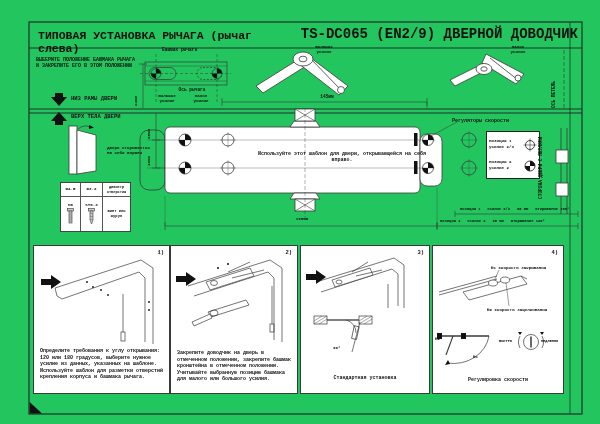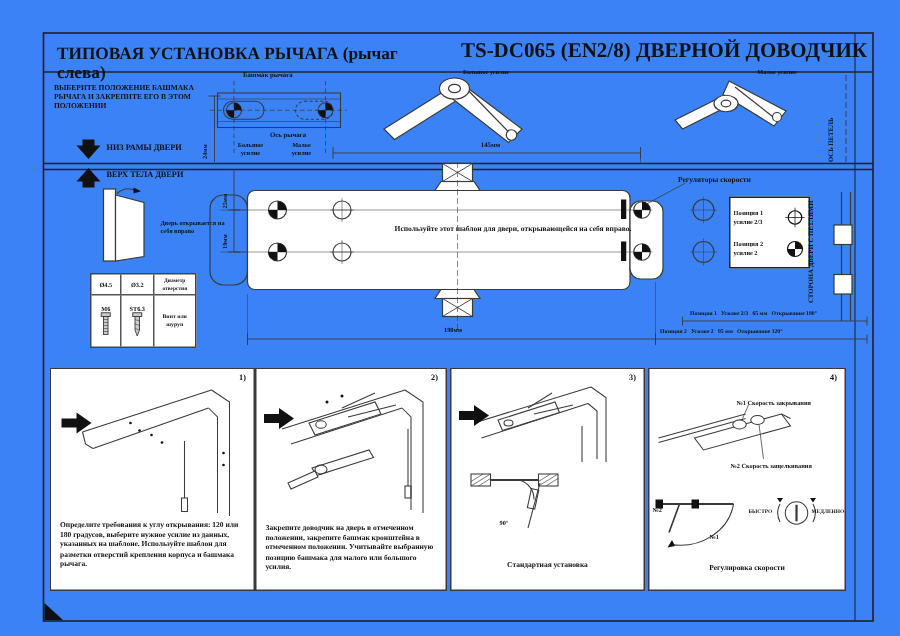--- a/index.html
+++ b/index.html
@@ -1,17 +1,17 @@
 <!DOCTYPE html>
 <html><head>
 <meta charset="utf-8">
 <style>
   html,body{margin:0;padding:0;background:#fff;}
-  .sheet{position:relative;width:600px;height:424px;background:#3b82f6;overflow:hidden;
-         font-family:Liberation Serif, serif;color:#111;}
+  .sheet{position:relative;width:600px;height:424px;background:#22c55e;overflow:hidden;
+         font-family:Liberation Mono, monospace;color:#111;}
   .abs{position:absolute;}
   .b{font-weight:bold;}
   .ctr{text-align:center;}
   .rt{text-align:right;}
   .pre{white-space:pre;}
   .vert{writing-mode:vertical-rl;transform:rotate(180deg);}
   .t12{font-size:11.5px;line-height:1.1;}
   .t14{font-size:14px;line-height:1.1;}
   .t55{font-size:5.5px;line-height:1.2;}
   .t5{font-size:5px;line-height:1.22;}
@@ -73,21 +73,21 @@
       <rect x="556" y="183" width="12" height="13"></rect>
     </g>
     <g fill="#111" stroke="none">
       <path d="M55 93 h8 v4 h4 l-8 9 l-8 -9 h4 z"></path>
       <path d="M55 125 h8 v-4 h4 l-8 -9 l-8 9 h4 z"></path>
       <path d="M29.6 413.4 V402 L42 413.4 Z"></path>
     </g>
   </svg>
 
   <div class="abs b t12" style="left:38px;top:30px;width:250px">ТИПОВАЯ УСТАНОВКА РЫЧАГА (рычаг слева)</div>
-  <div class="abs b t14 rt" style="left:288px;top:27px;width:290px">TS-DC065 (EN2/8) ДВЕРНОЙ ДОВОДЧИК</div>
+  <div class="abs b t14 rt" style="left:288px;top:27px;width:290px">TS-DC065 (EN2/9) ДВЕРНОЙ ДОВОДЧИК</div>
 
   <div class="abs b t5" style="left:36px;top:57px;width:102px">ВЫБЕРИТЕ ПОЛОЖЕНИЕ БАШМАКА РЫЧАГА И ЗАКРЕПИТЕ ЕГО В ЭТОМ ПОЛОЖЕНИИ</div>
 
   <svg class="abs" style="left:138px;top:52px" width="95" height="52" viewBox="0 0 95 52">
     <g stroke="#3a3a3a" stroke-width="0.7" fill="none">
       <rect x="7" y="10" width="82" height="23"></rect>
       <line x1="7" y1="14" x2="89" y2="14" stroke-width="0.4"></line>
       <line x1="7" y1="29" x2="89" y2="29" stroke-width="0.4"></line>
       <rect x="11" y="15.5" width="27" height="12" rx="6"></rect>
       <rect x="59" y="15.5" width="25" height="12" rx="6" stroke-dasharray="2 1.5"></rect>

